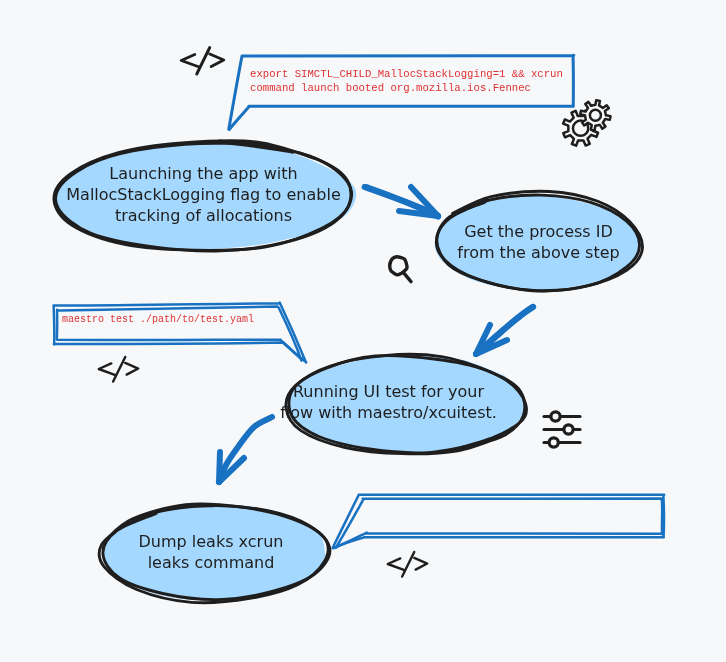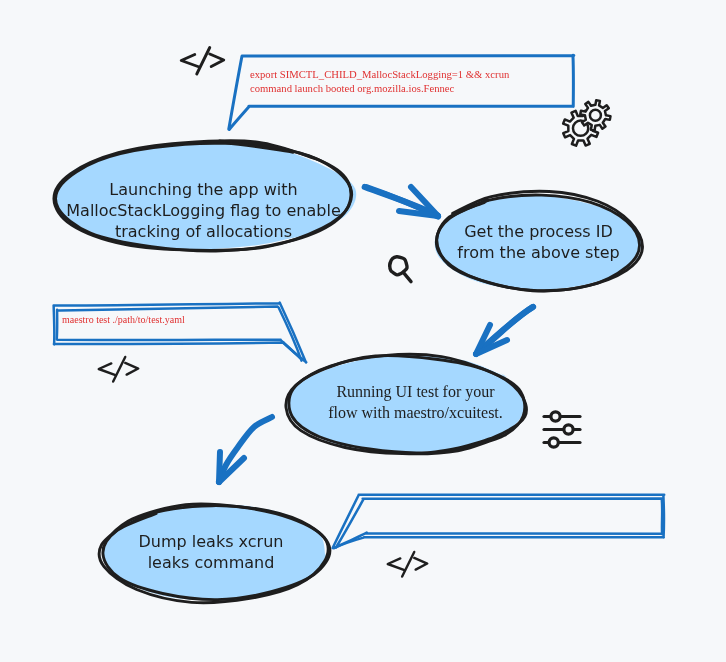--- a/index.html
+++ b/index.html
@@ -5,26 +5,26 @@
 <style>
   html,body{margin:0;padding:0;background:#f6f8fa;}
   body{width:726px;height:662px;overflow:hidden;
        font-family:"DejaVu Sans",sans-serif;}
   #stage{position:relative;width:726px;height:662px;background:#f6f8fa;}
   svg.layer{position:absolute;left:0;top:0;width:726px;height:662px;}
   .node-text{position:absolute;text-align:center;color:#1e1e1e;
              font-family:"DejaVu Sans",sans-serif;font-size:16px;
              line-height:21px;white-space:nowrap;}
   .code-text{position:absolute;color:#e03131;
-             font-family:Liberation Serif, serif;
+             font-family:Liberation Mono, monospace;
              font-size:10.65px;line-height:13.6px;white-space:nowrap;}
   .node-text>div,.code-text>div{white-space:pre;}
-  .nt1{left:53px;  top:163px; width:301px;margin-top:16px;}
+  .nt1{left:53px;  top:163px; width:301px;}
   .nt2{left:432px; top:221px; width:213px;}
-  .nt3{left:293px; top:381px; width:245px;font-family:Liberation Serif, serif;}
+  .nt3{left:266px; top:381px; width:245px;}
   .nt4{left:96px;  top:531px; width:230px;}
   .ct1{left:250px; top:68px;  font-size:10.65px; line-height:13.6px;}
   .ct2{left:62px;  top:313px; font-size:10px;  line-height:14px;}
   .ct3{left:362px; top:508px; font-size:12.35px; line-height:16px;}
 </style>
 </head>
 <body>
 
 <div id="stage">
   <svg class="layer" viewBox="0 0 726 662" xmlns="http://www.w3.org/2000/svg">

